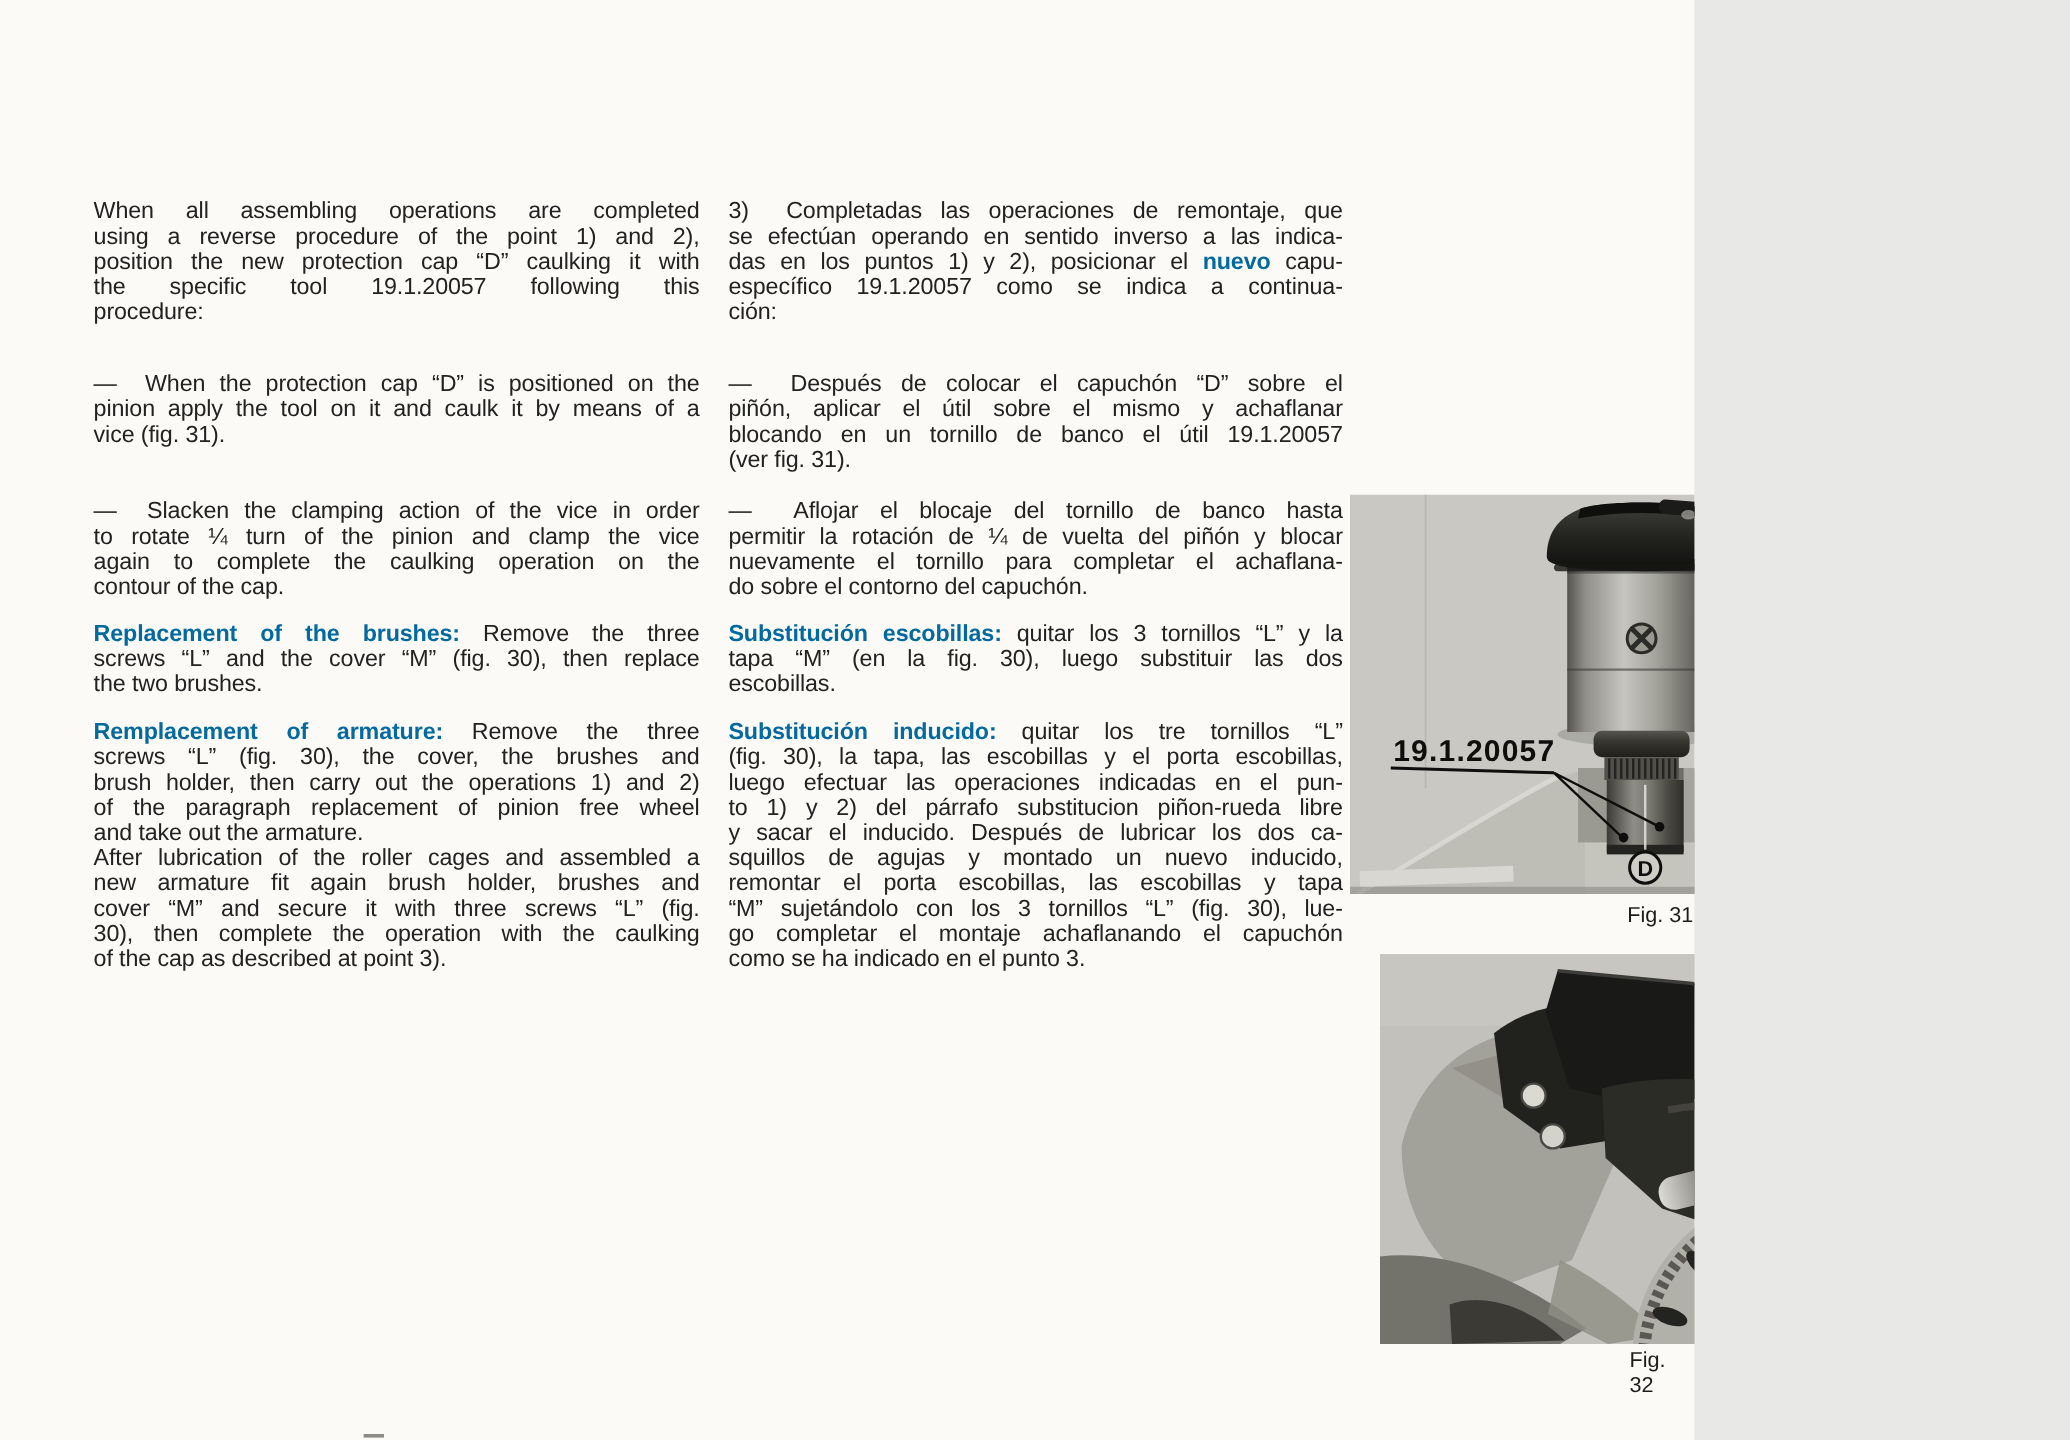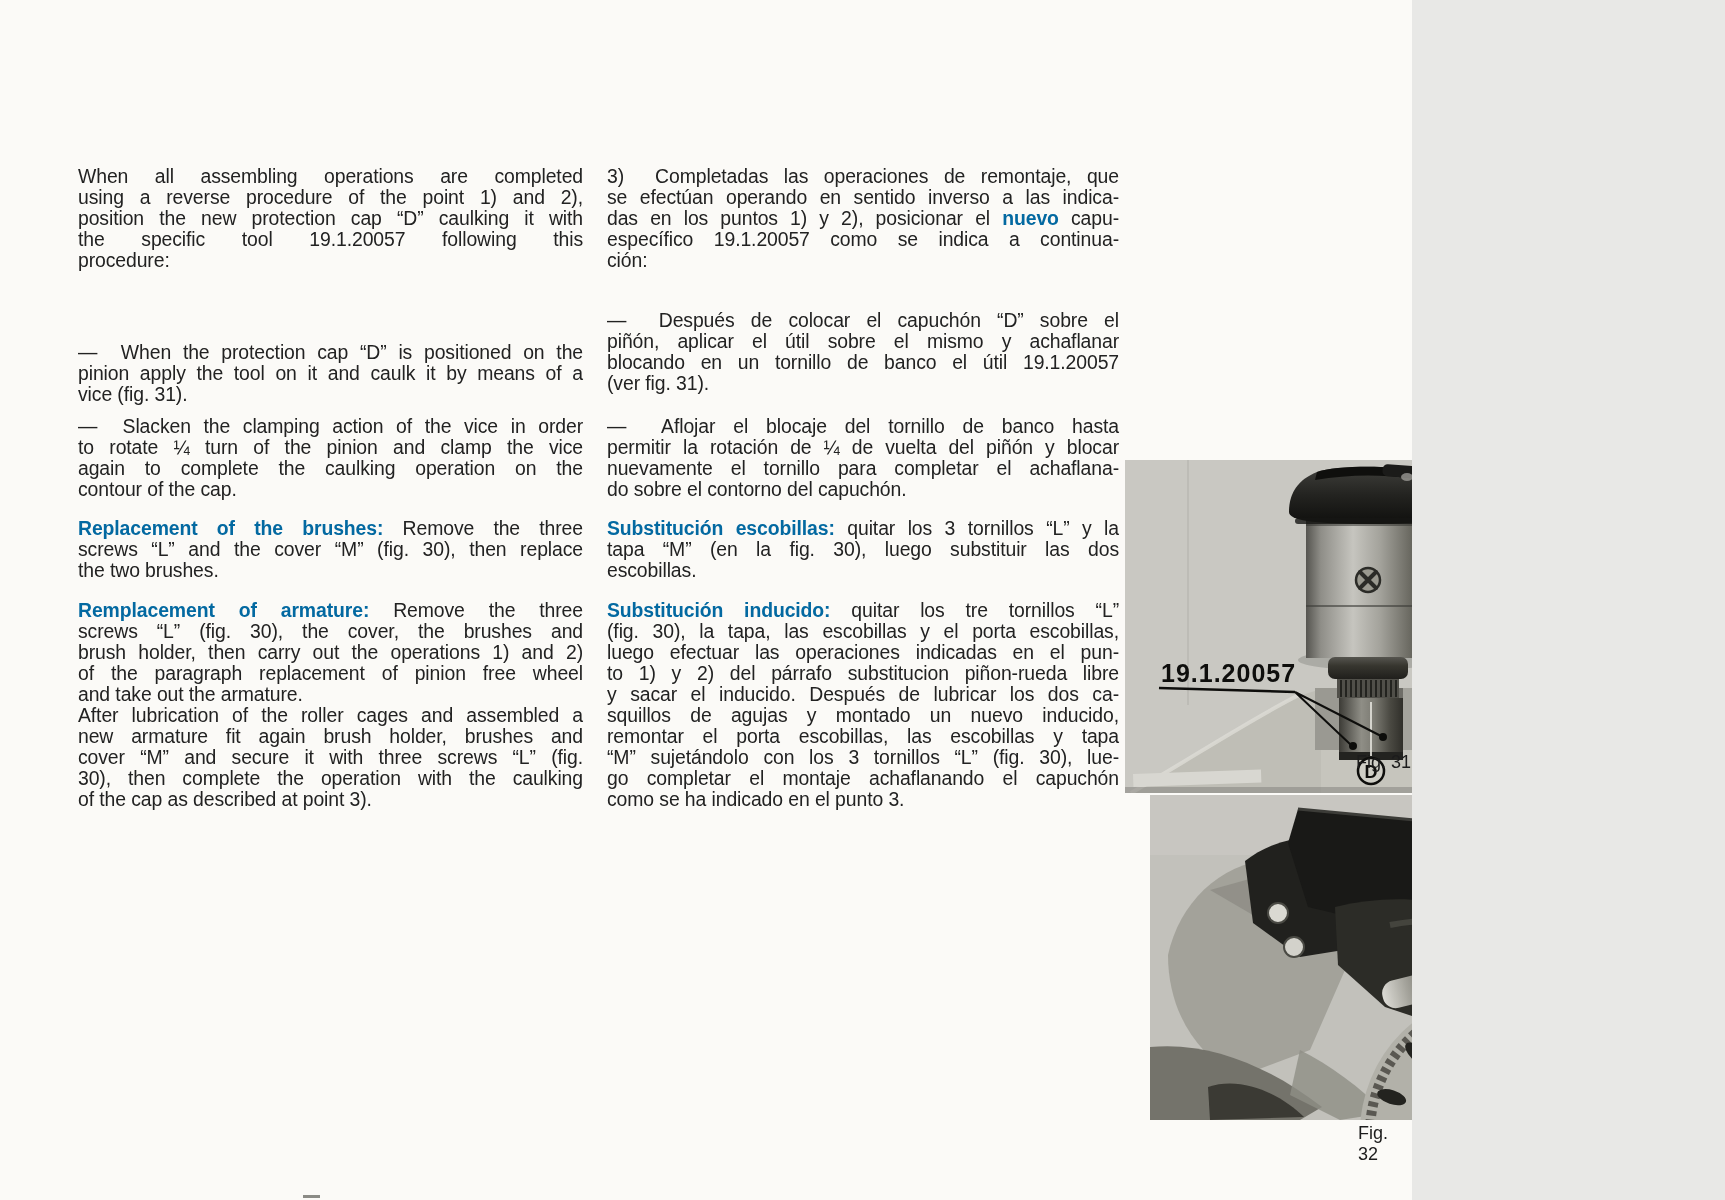--- a/index.html
+++ b/index.html
@@ -7,21 +7,21 @@
         font-family:"Liberation Sans",sans-serif;color:#1e1e1e;overflow:hidden;}
   .col{position:absolute;top:0;height:1200px;}
   #col-en{left:78px;width:505px;}
   #col-es{left:607px;width:512px;}
   .para{position:absolute;left:0;width:100%;}
   .tline{height:21px;line-height:21px;font-size:19.4px;letter-spacing:-0.1px;
          text-align:justify;text-align-last:justify;white-space:normal;color:#222;}
   .tline.left{text-align:left;text-align-last:left;}
   .b{font-weight:700;color:#0369a1;}
   .photo{position:absolute;}
-  #fig31{left:1125px;top:412px;width:472px;height:333px;z-index:2;margin-top:48px;}
+  #fig31{left:1125px;top:412px;width:472px;height:333px;z-index:2;}
   #fig32{left:1150px;top:795px;width:485px;height:325px;z-index:2;}
   .caption{position:absolute;font-size:18px;color:#1c1c1c;z-index:3;}
   #cap31{left:1356px;top:752px;}
   #cap32{left:1358px;top:1123px;}
   #pageno{position:absolute;left:1662px;top:1112px;font-size:22px;color:#1b1b1b;z-index:8;font-family:Liberation Serif, serif;}
   #scooter{position:absolute;left:1490px;top:886px;width:172px;height:312px;z-index:5;}
   #watermark{position:absolute;left:1459px;top:1008px;font-size:31px;font-weight:700;
              letter-spacing:0.5px;color:rgba(47,47,45,0.82);z-index:6;white-space:nowrap;}
   #scan-dash{position:absolute;left:303px;top:1195px;width:17px;height:3px;
              background:#8b8b86;z-index:4;}
@@ -32,21 +32,21 @@
 <div id="page">
 
   <div class="col" id="col-en">
       <div class="para" style="top: 166px;">
         <div class="tline"><span>When all assembling operations are completed</span></div>
         <div class="tline"><span>using a reverse procedure of the point 1) and 2),</span></div>
         <div class="tline"><span>position the new protection cap “D” caulking it with</span></div>
         <div class="tline"><span>the specific tool 19.1.20057 following this</span></div>
         <div class="tline left"><span>procedure:</span></div>
       </div>
-      <div class="para" style="top: 310px; margin-top: 32px;">
+      <div class="para" style="top: 310px;">
         <div class="tline"><span>—&nbsp; When the protection cap “D” is positioned on the</span></div>
         <div class="tline"><span>pinion apply the tool on it and caulk it by means of a</span></div>
         <div class="tline left"><span>vice (fig. 31).</span></div>
       </div>
       <div class="para" style="top: 416px;">
         <div class="tline"><span>—&nbsp; Slacken the clamping action of the vice in order</span></div>
         <div class="tline"><span>to rotate ¼ turn of the pinion and clamp the vice</span></div>
         <div class="tline"><span>again to complete the caulking operation on the</span></div>
         <div class="tline left"><span>contour of the cap.</span></div>
       </div>

